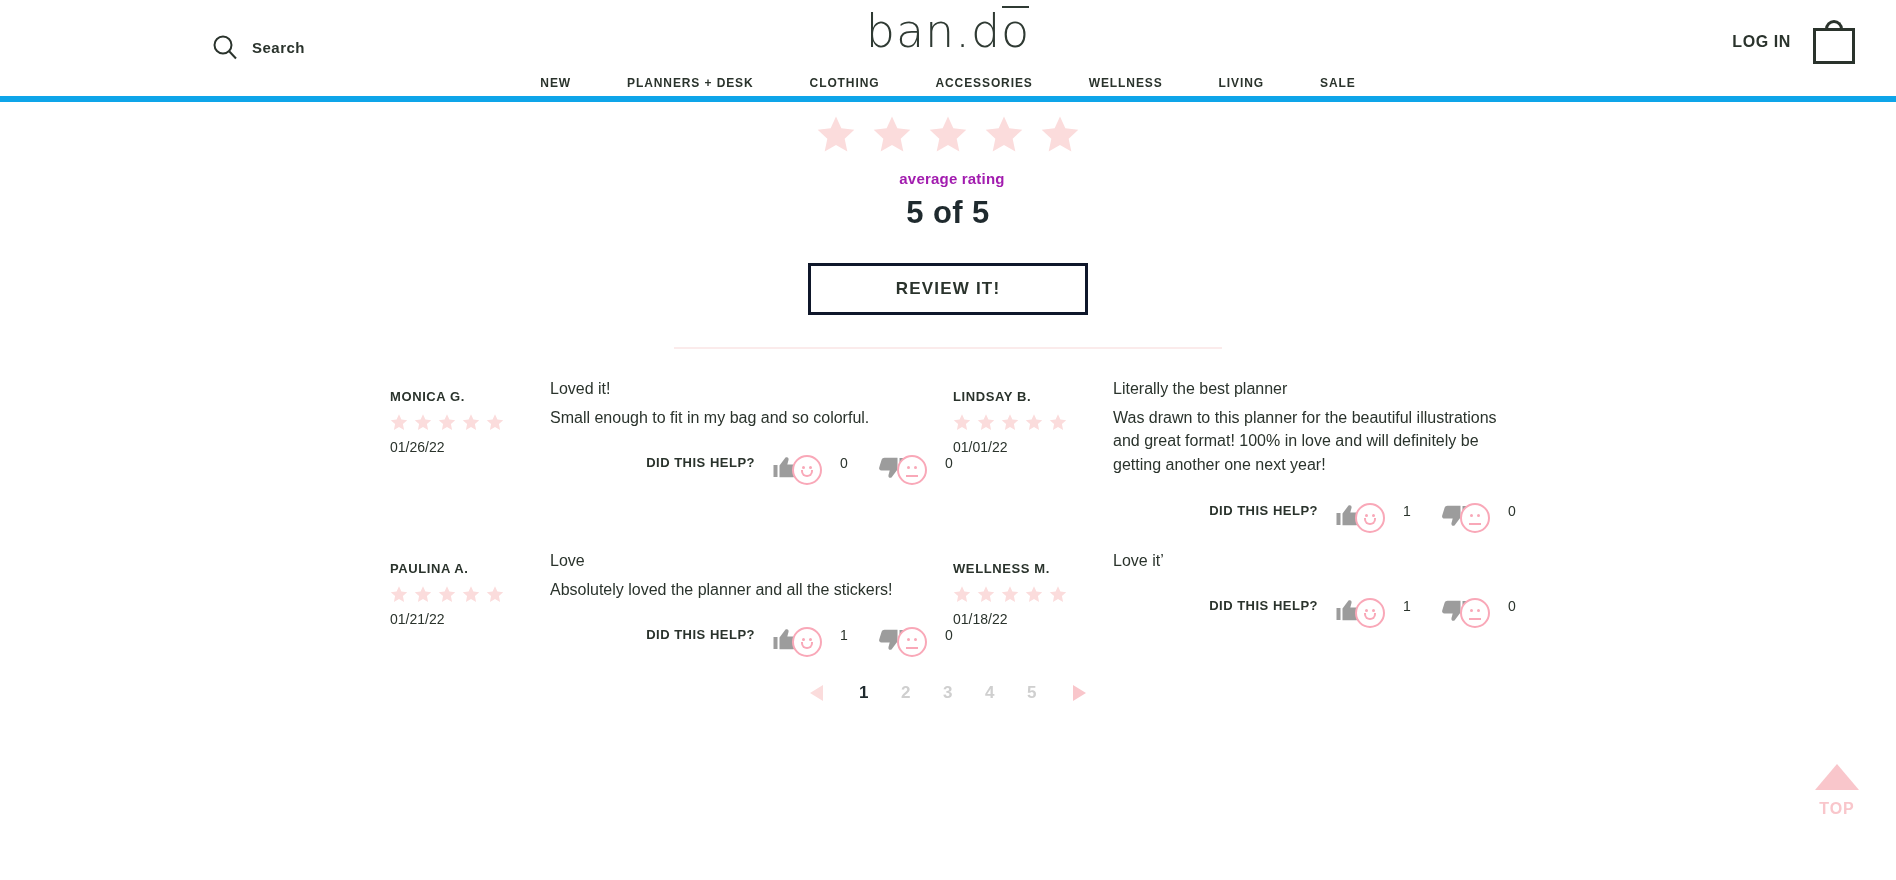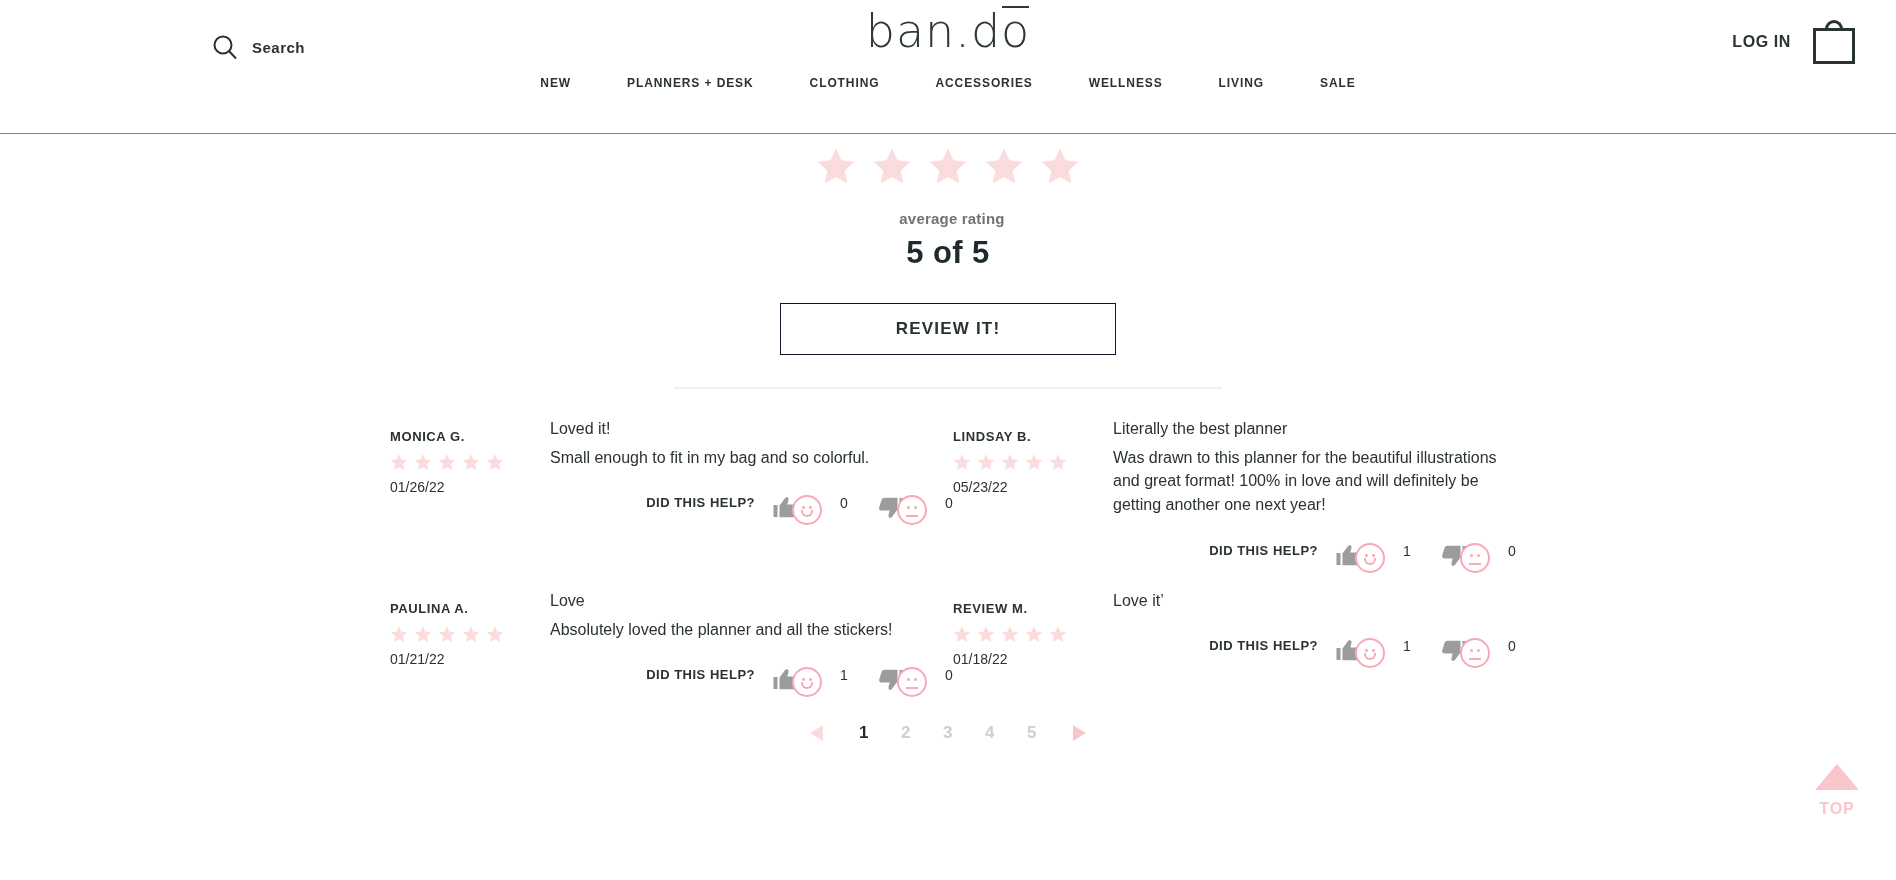--- a/index.html
+++ b/index.html
@@ -8,22 +8,22 @@
     width: 1896px; height: 880px;
     background: #ffffff;
     font-family: "Liberation Sans", sans-serif;
     overflow: hidden;
   }
   .page { position: relative; width: 1896px; height: 880px; background:#fff; }
 
   
   .header {
     position: relative;
-    height: 134px;
-    border-bottom: 1px solid #0ea5e9;
+    height: 102px;
+    border-bottom: 6px solid #0ea5e9;
   }
   .search-wrap {
     position: absolute; left: 212px; top: 34px;
     display: flex; align-items: center; gap: 14px;
     cursor: pointer;
   }
   .search-icon svg { display:block; }
   .search-label {
     font-size: 15px; font-weight: 700; color: #2a332c;
     letter-spacing: .5px;
@@ -66,31 +66,31 @@
     font-size: 12px; font-weight: 700; color:#2a332c;
     letter-spacing: .9px; padding: 0 28px; cursor:pointer;
     white-space: nowrap;
   }
 
   
   .summary { text-align:center; padding-top: 12px; }
   .big-stars { font-size: 0; line-height: 1; }
   .big-stars .star { display:inline-block; margin: 0 8px; }
   .avg-label {
-    margin-top: 24px;
-    font-size: 15px; font-weight: 700; color:#737373; letter-spacing:.2px;padding-left:8px;
+    margin-top: 16px;
+    font-size: 15px; font-weight: 700; color:#a21caf; letter-spacing:.2px;padding-left:8px;
   }
   .avg-value {
     margin-top: 8px;
     font-size: 31px; font-weight: 700; color:#1f2a2e; letter-spacing:.4px;
   }
   .review-btn {
     margin: 32px auto 0;
-    width: 336px; height: 52px;
-    border: 1px solid #0f172a; background:#fff;
+    width: 280px; height: 52px;
+    border: 3px solid #0f172a; background:#fff;
     display:flex; align-items:center; justify-content:center;
     font-size:17px; font-weight:700; color:#2a332c; letter-spacing:1.2px;
     cursor:pointer;
   }
   .divider {
     width: 548px; height: 2px; background:#fbebeb;
     margin: 32px auto 0;
   }
 
   
@@ -288,21 +288,21 @@
                 <polygon fill="#fbdcdc" points="12,1.5 15.2,8.6 23,9.5 17.2,14.8 18.8,22.5 12,18.6 5.2,22.5 6.8,14.8 1,9.5 8.8,8.6"></polygon>
               </svg></span><span class="star"><svg width="18" height="18" viewBox="0 0 24 24">
                 <polygon fill="#fbdcdc" points="12,1.5 15.2,8.6 23,9.5 17.2,14.8 18.8,22.5 12,18.6 5.2,22.5 6.8,14.8 1,9.5 8.8,8.6"></polygon>
               </svg></span><span class="star"><svg width="18" height="18" viewBox="0 0 24 24">
                 <polygon fill="#fbdcdc" points="12,1.5 15.2,8.6 23,9.5 17.2,14.8 18.8,22.5 12,18.6 5.2,22.5 6.8,14.8 1,9.5 8.8,8.6"></polygon>
               </svg></span><span class="star"><svg width="18" height="18" viewBox="0 0 24 24">
                 <polygon fill="#fbdcdc" points="12,1.5 15.2,8.6 23,9.5 17.2,14.8 18.8,22.5 12,18.6 5.2,22.5 6.8,14.8 1,9.5 8.8,8.6"></polygon>
               </svg></span><span class="star"><svg width="18" height="18" viewBox="0 0 24 24">
                 <polygon fill="#fbdcdc" points="12,1.5 15.2,8.6 23,9.5 17.2,14.8 18.8,22.5 12,18.6 5.2,22.5 6.8,14.8 1,9.5 8.8,8.6"></polygon>
               </svg></span></div>
-          <div class="rv-date">05/23/22</div>
+          <div class="rv-date">01/01/22</div>
         </div>
         <div class="rv-body">
           <div class="rv-title">Literally the best planner</div>
           <div class="rv-text">Was drawn to this planner for the beautiful illustrations and great format! 100% in love and will definitely be getting another one next year!</div>
           <div class="helpful">
             <span class="helpful-label">DID THIS HELP?</span>
             <span class="vote">
               <span><svg width="26" height="24" viewBox="0 0 26 24">
                   <rect x="0.5" y="9" width="4" height="12" fill="#9c9c9c"></rect>
                   <path fill="#9c9c9c" d="M6.5 9.5 L12.5 1.5 C14.5 0.5 16 1.8 15.5 4 L14.3 8.5 L22.5 8.5 C24.3 8.5 25.3 9.8 24.8 11.4 L22.4 19.2 C22 20.5 20.9 21.3 19.5 21.3 L6.5 21.3 Z"></path>
@@ -372,21 +372,21 @@
                 <span class="eye r"></span>
                 <span class="mouth-flat"></span>
               </span>
             </span>
             <span class="count last">0</span>
           </div>
         </div>
       </div>
       <div class="review">
         <div class="rv-meta">
-          <div class="rv-author">REVIEW M.</div>
+          <div class="rv-author">WELLNESS M.</div>
           <div class="rv-stars"><span class="star"><svg width="18" height="18" viewBox="0 0 24 24">
                 <polygon fill="#fbdcdc" points="12,1.5 15.2,8.6 23,9.5 17.2,14.8 18.8,22.5 12,18.6 5.2,22.5 6.8,14.8 1,9.5 8.8,8.6"></polygon>
               </svg></span><span class="star"><svg width="18" height="18" viewBox="0 0 24 24">
                 <polygon fill="#fbdcdc" points="12,1.5 15.2,8.6 23,9.5 17.2,14.8 18.8,22.5 12,18.6 5.2,22.5 6.8,14.8 1,9.5 8.8,8.6"></polygon>
               </svg></span><span class="star"><svg width="18" height="18" viewBox="0 0 24 24">
                 <polygon fill="#fbdcdc" points="12,1.5 15.2,8.6 23,9.5 17.2,14.8 18.8,22.5 12,18.6 5.2,22.5 6.8,14.8 1,9.5 8.8,8.6"></polygon>
               </svg></span><span class="star"><svg width="18" height="18" viewBox="0 0 24 24">
                 <polygon fill="#fbdcdc" points="12,1.5 15.2,8.6 23,9.5 17.2,14.8 18.8,22.5 12,18.6 5.2,22.5 6.8,14.8 1,9.5 8.8,8.6"></polygon>
               </svg></span><span class="star"><svg width="18" height="18" viewBox="0 0 24 24">
                 <polygon fill="#fbdcdc" points="12,1.5 15.2,8.6 23,9.5 17.2,14.8 18.8,22.5 12,18.6 5.2,22.5 6.8,14.8 1,9.5 8.8,8.6"></polygon>

